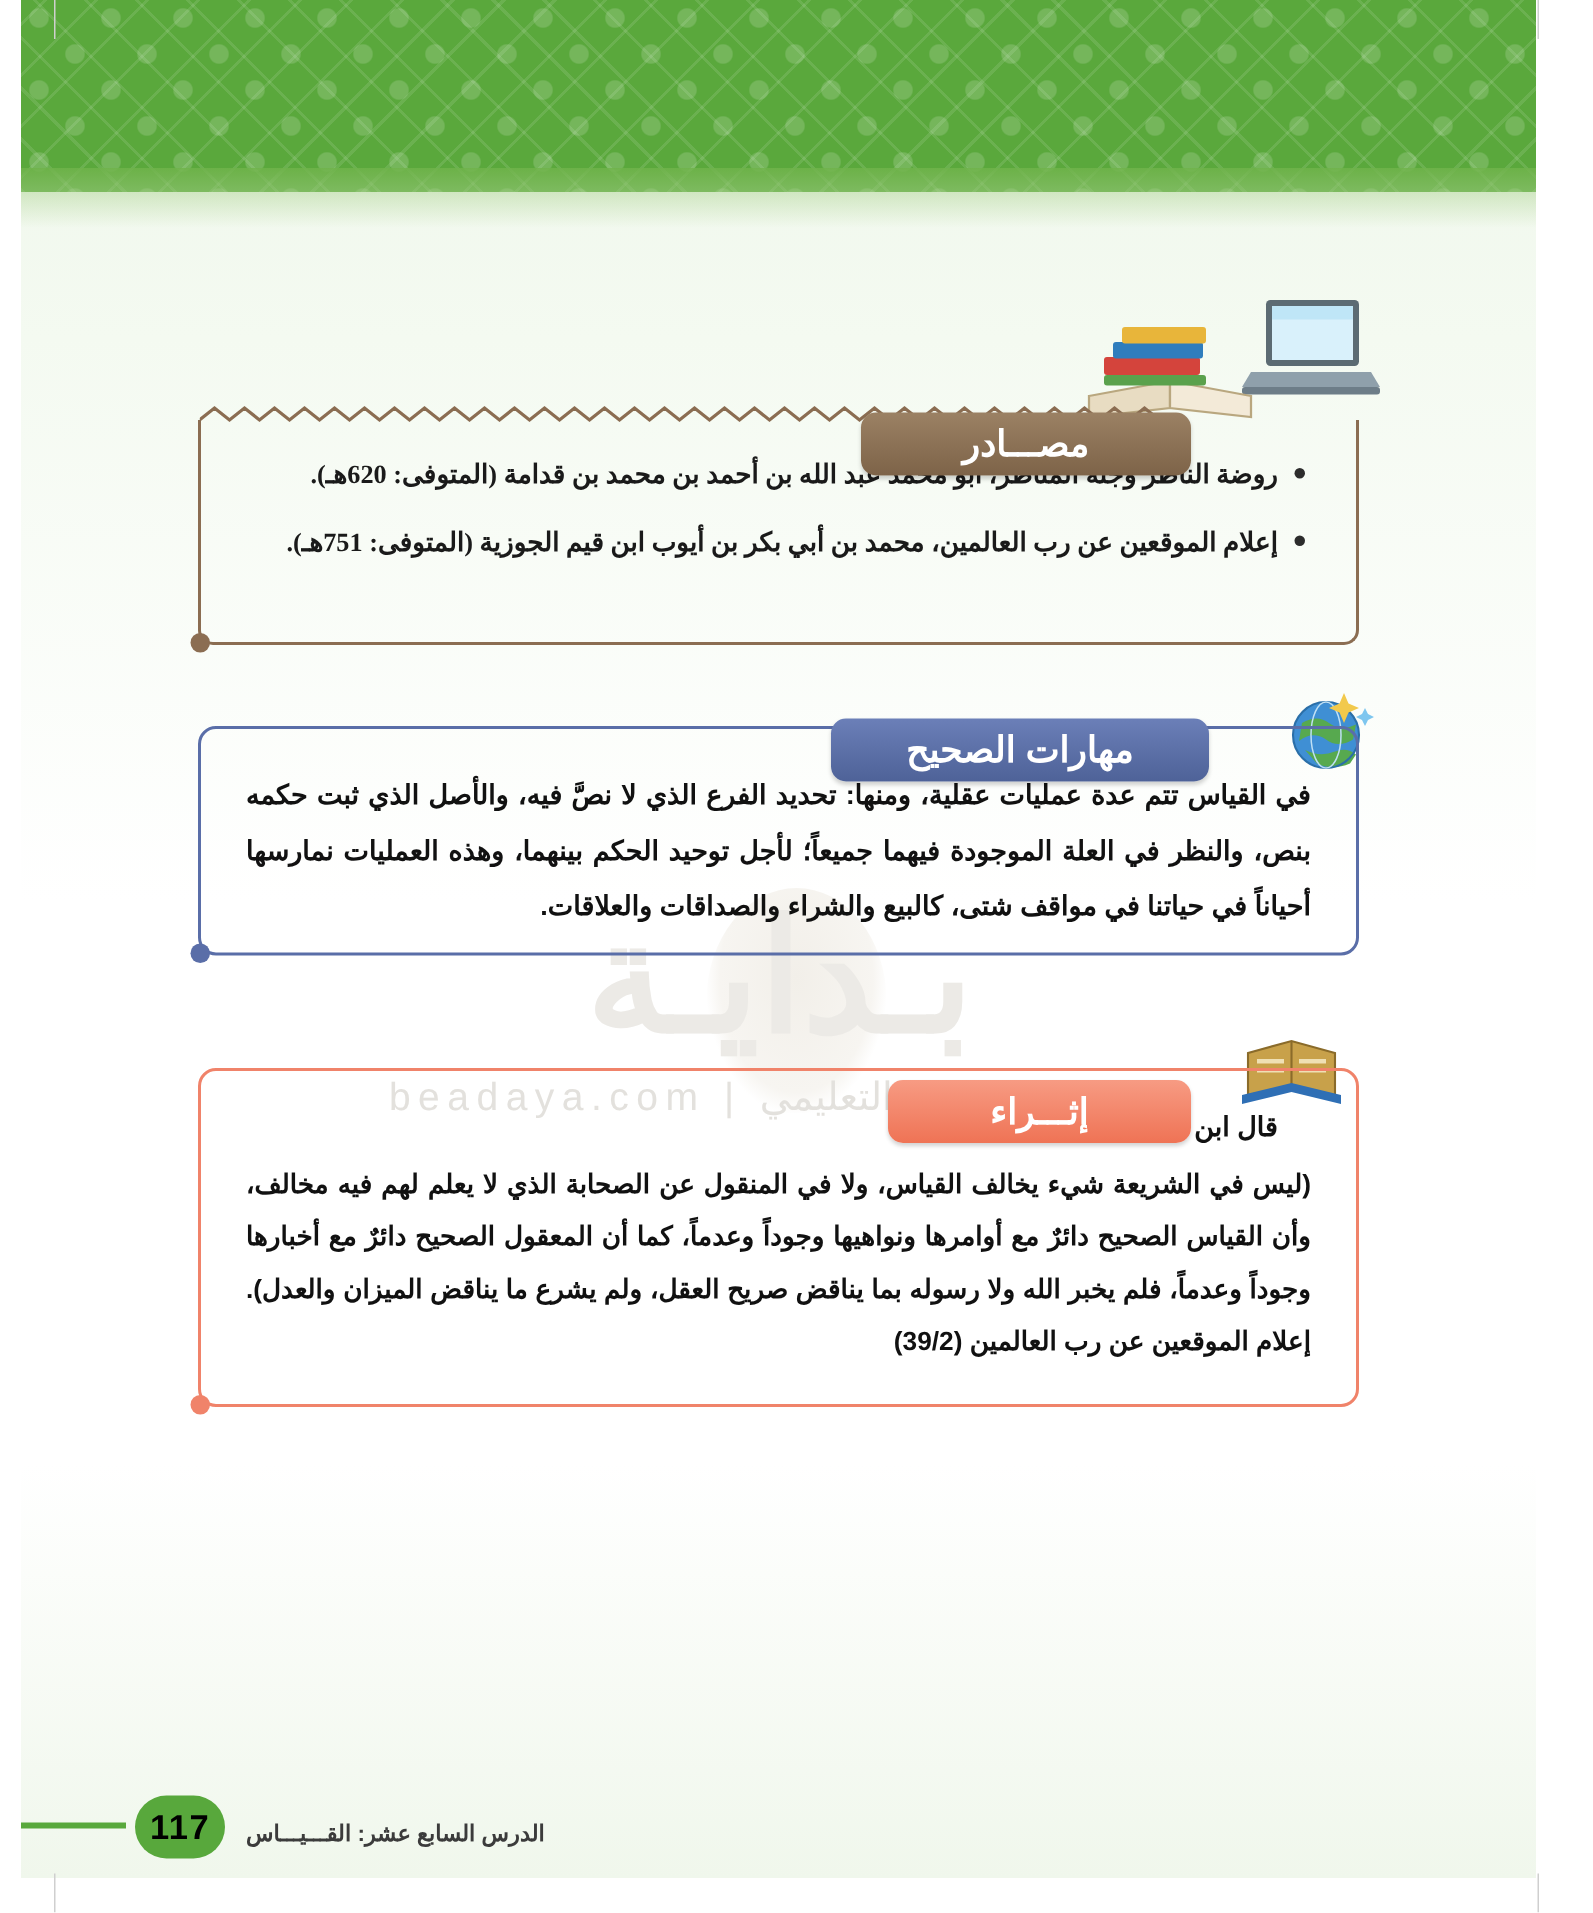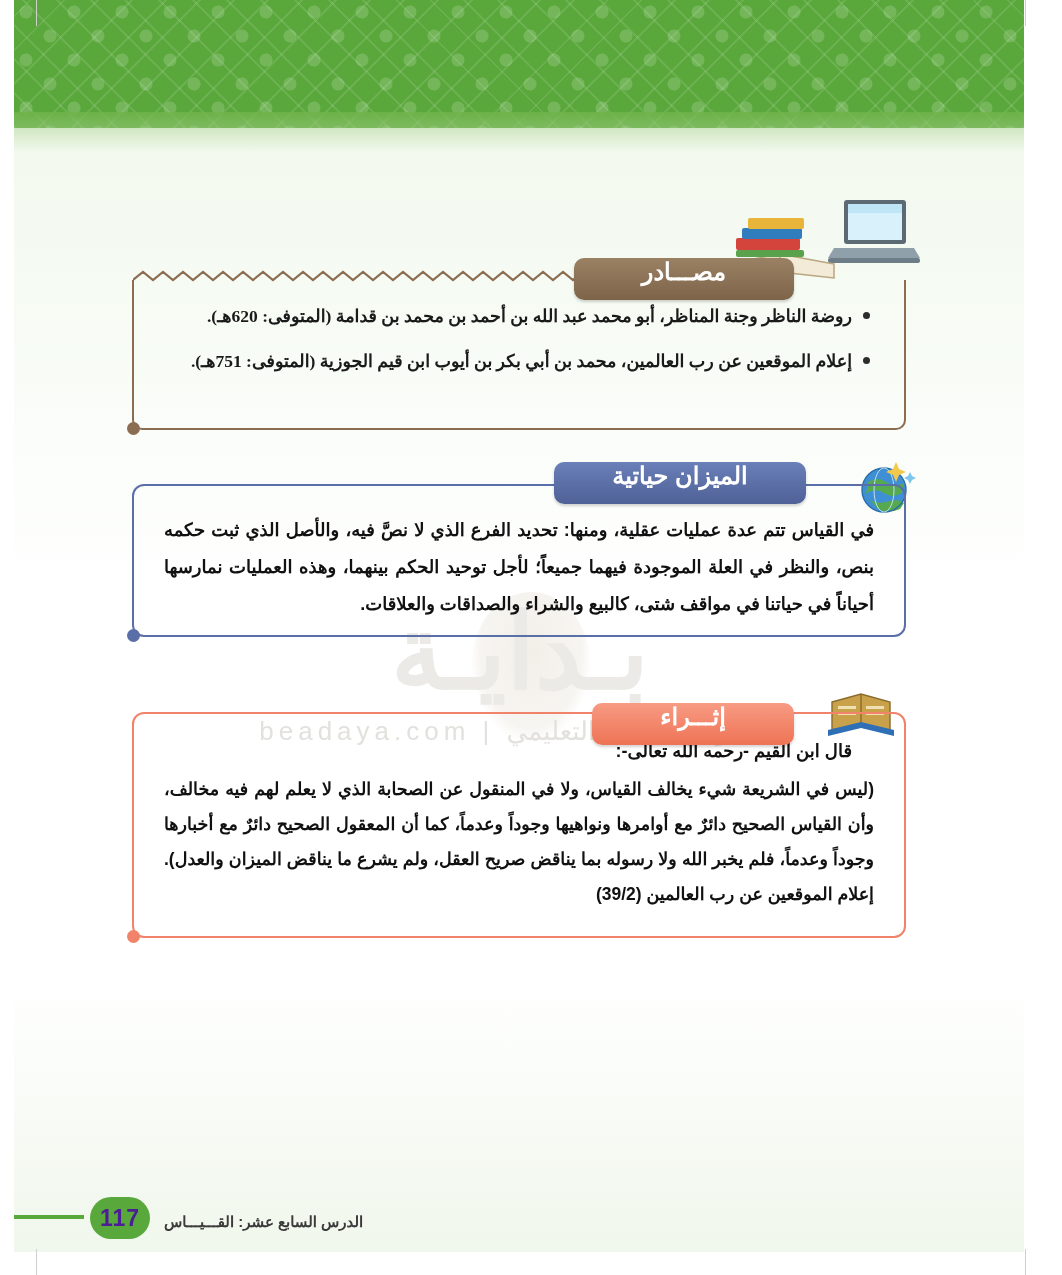--- a/index.html
+++ b/index.html
@@ -116,25 +116,27 @@
     position: absolute;
   }
   .tab {
     position: absolute;
     height: 42px;
     border-radius: 10px;
     color: #ffffff;
     font-size: 24px;
     font-weight: bold;
     display: flex;
+    align-items: center;
     justify-content: center;
     padding: 0 26px;
     letter-spacing: 2px;
     z-index: 4;
     box-shadow: 0 2px 3px rgba(0,0,0,0.18);
+    margin-top: 17px;
   }
 
   
   .sources-box {
     position: absolute;
     left: 0;
     top: 22px;
     width: 770px;
     min-height: 148px;
     border: 2px solid #8b6d52;
@@ -273,21 +275,21 @@
     height: 70px;
   }
   .page-badge {
     position: absolute;
     left: 76px;
     bottom: 14px;
     width: 60px;
     height: 42px;
     background: #58a83c;
     border-radius: 22px;
-    color: #4c1d95;
+    color: #000000;
     font-size: 23px;
     font-weight: bold;
     display: flex;
     align-items: center;
     justify-content: center;
     letter-spacing: 1px;
   }
   .footer-title {
     position: absolute;
     left: 150px;
@@ -382,21 +384,21 @@
         <path d="M12 26 q10 -6 18 0 q8 6 18 1 l-2 10 q-10 6 -18 0 q-9 -6 -18 1 z" fill="#57a94f"></path>
         <path d="M14 44 q10 5 20 1 q8 -3 14 2 l-4 6 q-12 5 -22 0 z" fill="#57a94f"></path>
         <ellipse cx="28" cy="34" rx="22" ry="22" fill="none" stroke="#2b6fa8" stroke-width="1.4"></ellipse>
         <ellipse cx="28" cy="34" rx="10" ry="22" fill="none" stroke="#bfe0f5" stroke-width="1"></ellipse>
         <path d="M40 6 l3 7 7 3 -7 3 -3 7 -3 -7 -7 -3 7 -3 z" fill="#f2c94c"></path>
         <path d="M54 16 l2 4 4 2 -4 2 -2 4 -2 -4 -4 -2 4 -2 z" fill="#7ec6ef"></path>
       </svg>
     </div>
 
     <div class="tab" style="right:106px; top:0; background:linear-gradient(180deg,#6b7fb8,#4e6298); width:200px;">
-      <span>الميزان حياتية</span>
+      <span>مهارات الصحيح</span>
     </div>
 
     <div class="skills-box">
       <div class="skills-text">في القياس تتم عدة عمليات عقلية، ومنها: تحديد الفرع الذي لا نصَّ فيه، والأصل الذي ثبت حكمه بنص، والنظر في العلة الموجودة فيهما جميعاً؛ لأجل توحيد الحكم بينهما، وهذه العمليات نمارسها أحياناً في حياتنا في مواقف شتى، كالبيع والشراء والصداقات والعلاقات.</div>
       <div class="dot-end" style="left:-7px; bottom:-7px; background:#5a6ea8;"></div>
     </div>
   </div>
 
   <div class="block" style="left:132px; top:690px; width:780px;">
 

